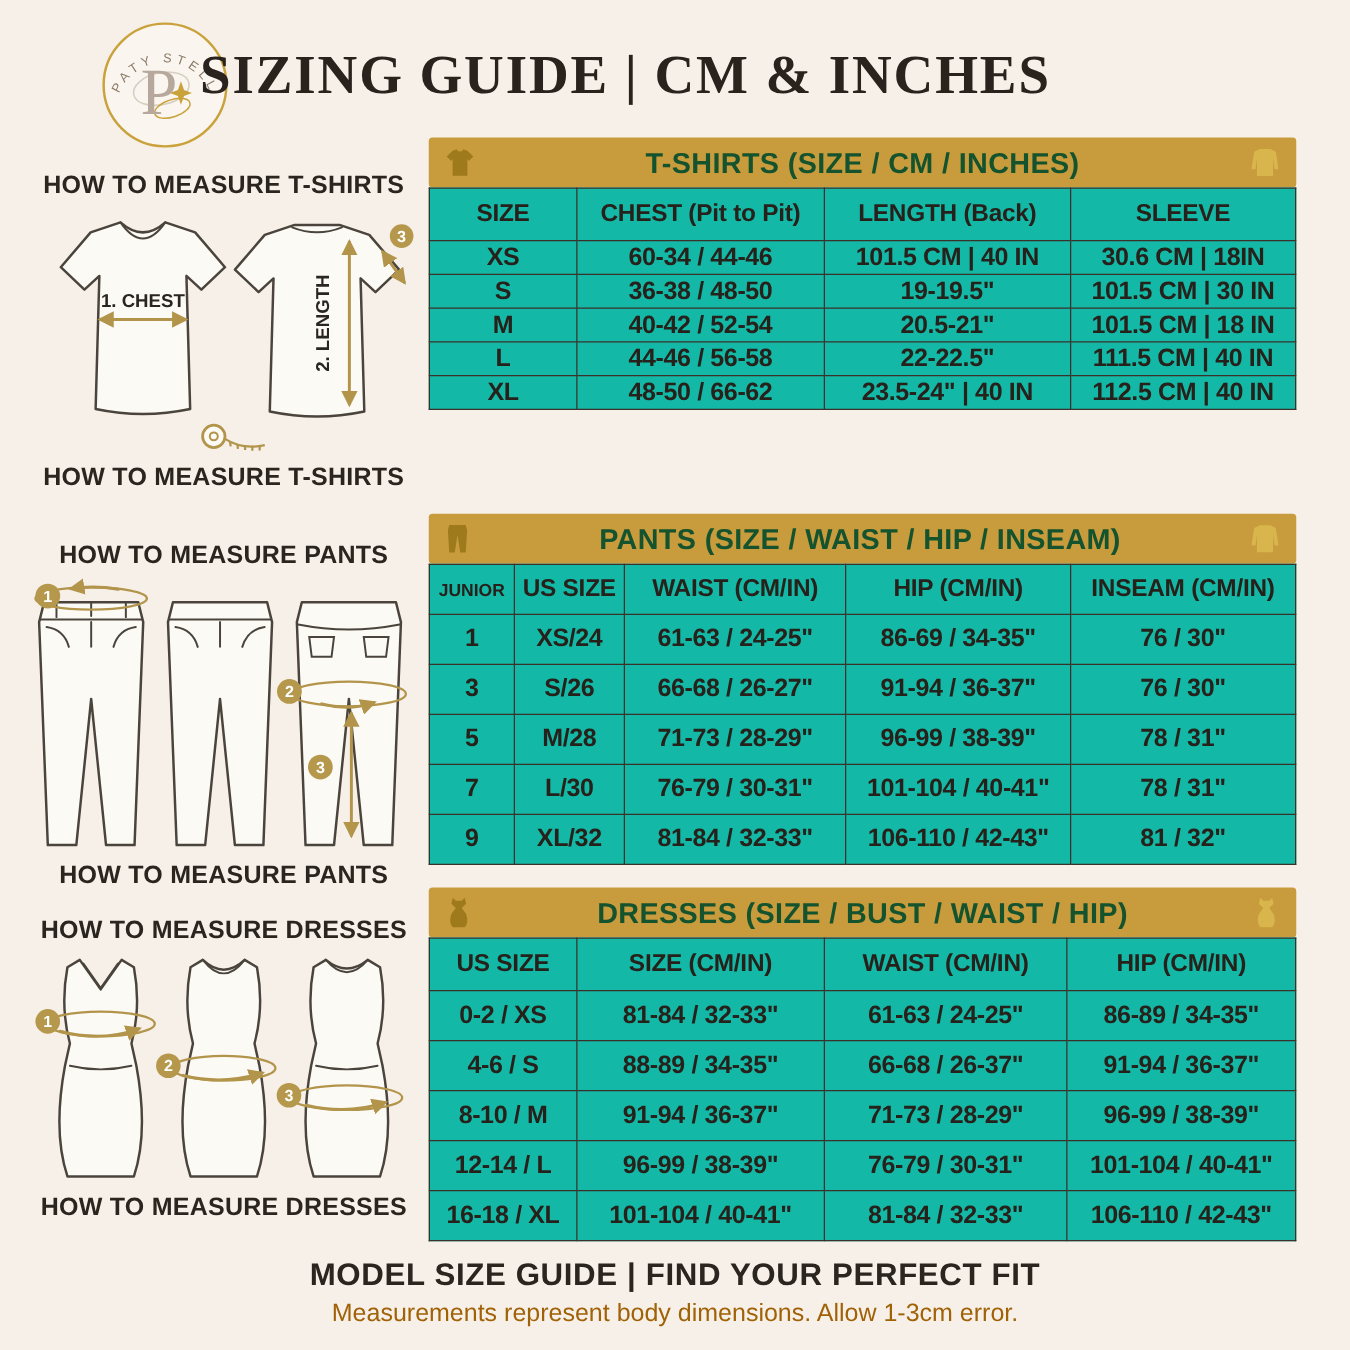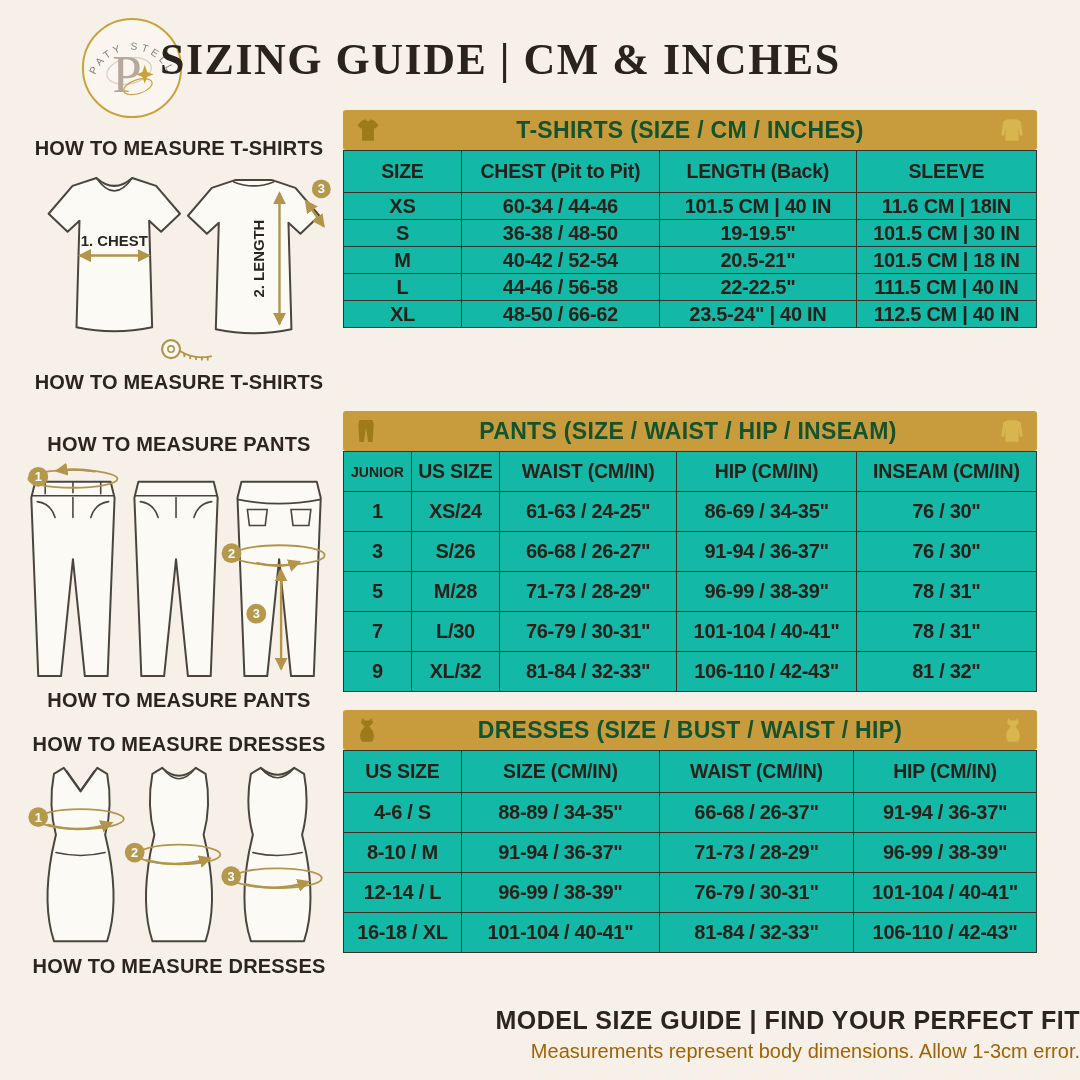--- a/index.html
+++ b/index.html
@@ -32,21 +32,21 @@
   .bar-title{flex:1;text-align:center;font-weight:800;font-size:23px;color:#14532d;letter-spacing:.3px;}
   .bar svg{flex:0 0 auto;}
   table{width:100%;border-collapse:collapse;table-layout:fixed;background:#14b8a6;}
   th,td{border:1.6px solid #3A322A;text-align:center;vertical-align:middle;padding:0;overflow:hidden;}
   th{font-size:19.5px;font-weight:800;color:#27211B;letter-spacing:-.2px;}
   td{font-size:20px;font-weight:700;color:#27211B;letter-spacing:-.3px;white-space:nowrap;}
   .th-sm{font-size:14px;letter-spacing:0;}
   tr.h42{height:42px;} tr.h40{height:40px;} tr.r41{height:27px;} tr.r40{height:40px;}
 
   
-  .footer{position:absolute;left:0;right:0;top:1006px;text-align:right;}
+  .footer{position:absolute;left:0;right:0;top:1006px;text-align:center;}
   .f1{font-size:25px;font-weight:800;letter-spacing:.5px;color:#2B2520;}
   .f2{font-size:20px;font-weight:400;color:#a16207;margin-top:5px;}
 </style>
 </head>
 <body>
 
 <div class="canvas">
 
   <svg class="logo" viewBox="0 0 110 110">
     <circle cx="55" cy="55" r="50" fill="#FAF6EF" stroke="#C9A23C" stroke-width="2"></circle>
@@ -220,21 +220,21 @@
           <th>CHEST (Pit to Pit)</th>
           <th>LENGTH (Back)</th>
           <th>SLEEVE</th>
         </tr>
       </thead>
       <tbody>
         <tr class="r41">
           <td>XS</td>
           <td>60-34 / 44-46</td>
           <td>101.5 CM | 40 IN</td>
-          <td>11.6 CM | 18IN</td>
+          <td>30.6 CM | 18IN</td>
         </tr>
         <tr class="r41">
           <td>S</td>
           <td>36-38 / 48-50</td>
           <td>19-19.5"</td>
           <td>101.5 CM | 30 IN</td>
         </tr>
         <tr class="r41">
           <td>M</td>
           <td>40-42 / 52-54</td>
@@ -344,20 +344,26 @@
       <thead>
         <tr class="h42">
           <th>US SIZE</th>
           <th>SIZE (CM/IN)</th>
           <th>WAIST (CM/IN)</th>
           <th>HIP (CM/IN)</th>
         </tr>
       </thead>
       <tbody>
         <tr class="r40">
+          <td>0-2 / XS</td>
+          <td>81-84 / 32-33"</td>
+          <td>61-63 / 24-25"</td>
+          <td>86-89 / 34-35"</td>
+        </tr>
+        <tr class="r40">
           <td>4-6 / S</td>
           <td>88-89 / 34-35"</td>
           <td>66-68 / 26-37"</td>
           <td>91-94 / 36-37"</td>
         </tr>
         <tr class="r40">
           <td>8-10 / M</td>
           <td>91-94 / 36-37"</td>
           <td>71-73 / 28-29"</td>
           <td>96-99 / 38-39"</td>

